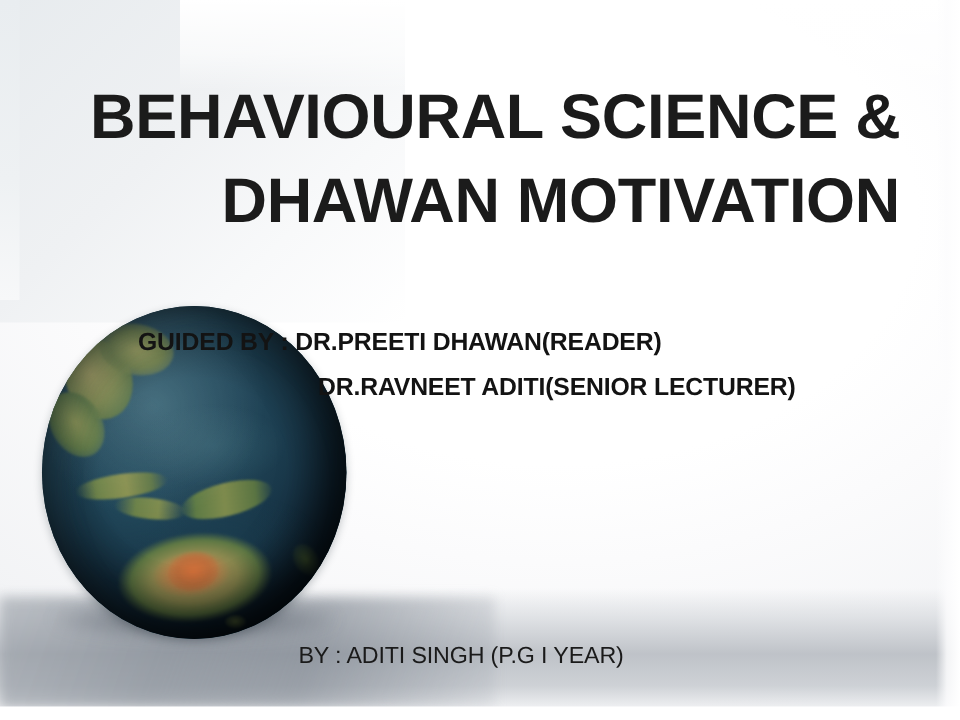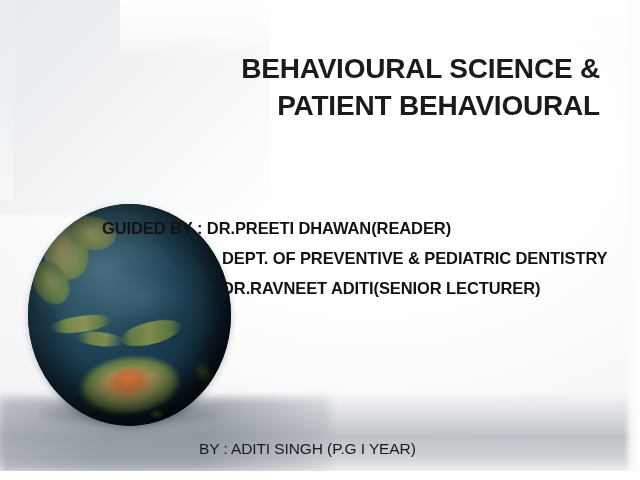--- a/index.html
+++ b/index.html
@@ -219,47 +219,47 @@
                 inset 8px 8px 22px rgba(120,170,190,0.10);
   }
 
   
   .title {
     position: absolute;
     left: 60px;
     top: 50px;
     width: 540px;
     text-align: right;
-    font-size: 28px;
+    font-size: 42px;
     font-weight: bold;
     line-height: 1.33;
     letter-spacing: -0.2px;
     color: #1b1b1b;
     white-space: nowrap;
   }
   .title .tline { display: block; }
 
   .credits {
     position: absolute;
-    left: 102px;
+    left: 92px;
     top: 213px;
     font-size: 16.5px;
     font-weight: bold;
     line-height: 1.83;
     letter-spacing: -0.1px;
     color: #131313;
     white-space: nowrap;
   }
   .credits .cline { display: block; }
   .credits .cline.indent { padding-left: 120px; }
 
   .byline {
     position: absolute;
     left: 199px;
-    top: 436px;
+    top: 425px;
     font-size: 15.5px;
     font-weight: normal;
     line-height: 1.62;
     letter-spacing: -0.1px;
     color: #1a1a1a;
     white-space: nowrap;
   }
   .byline .bline { display: block; }
 </style>
 </head>
@@ -291,26 +291,25 @@
       <div class="land land-aus-red"></div>
       <div class="land land-tas"></div>
       <div class="land land-nz"></div>
       <div class="g-shade"></div>
       <div class="g-rim"></div>
     </div>
   </div>
 
   <div class="title">
     <span class="tline">BEHAVIOURAL SCIENCE &amp;</span>
-    <span class="tline">PATIENT BEHAVIOURAL</span>
+    <span class="tline">DHAWAN MOTIVATION</span>
   </div>
 
   <div class="credits">
     <span class="cline">GUIDED BY : DR.PREETI DHAWAN(READER)</span>
-    <span class="cline indent">DEPT. OF PREVENTIVE &amp; PEDIATRIC DENTISTRY</span>
     <span class="cline indent">DR.RAVNEET ADITI(SENIOR LECTURER)</span>
   </div>
 
   <div class="byline">
     <span class="bline">BY : ADITI SINGH (P.G I YEAR)</span>
   </div>
 
 </div>
 
 </body></html>

